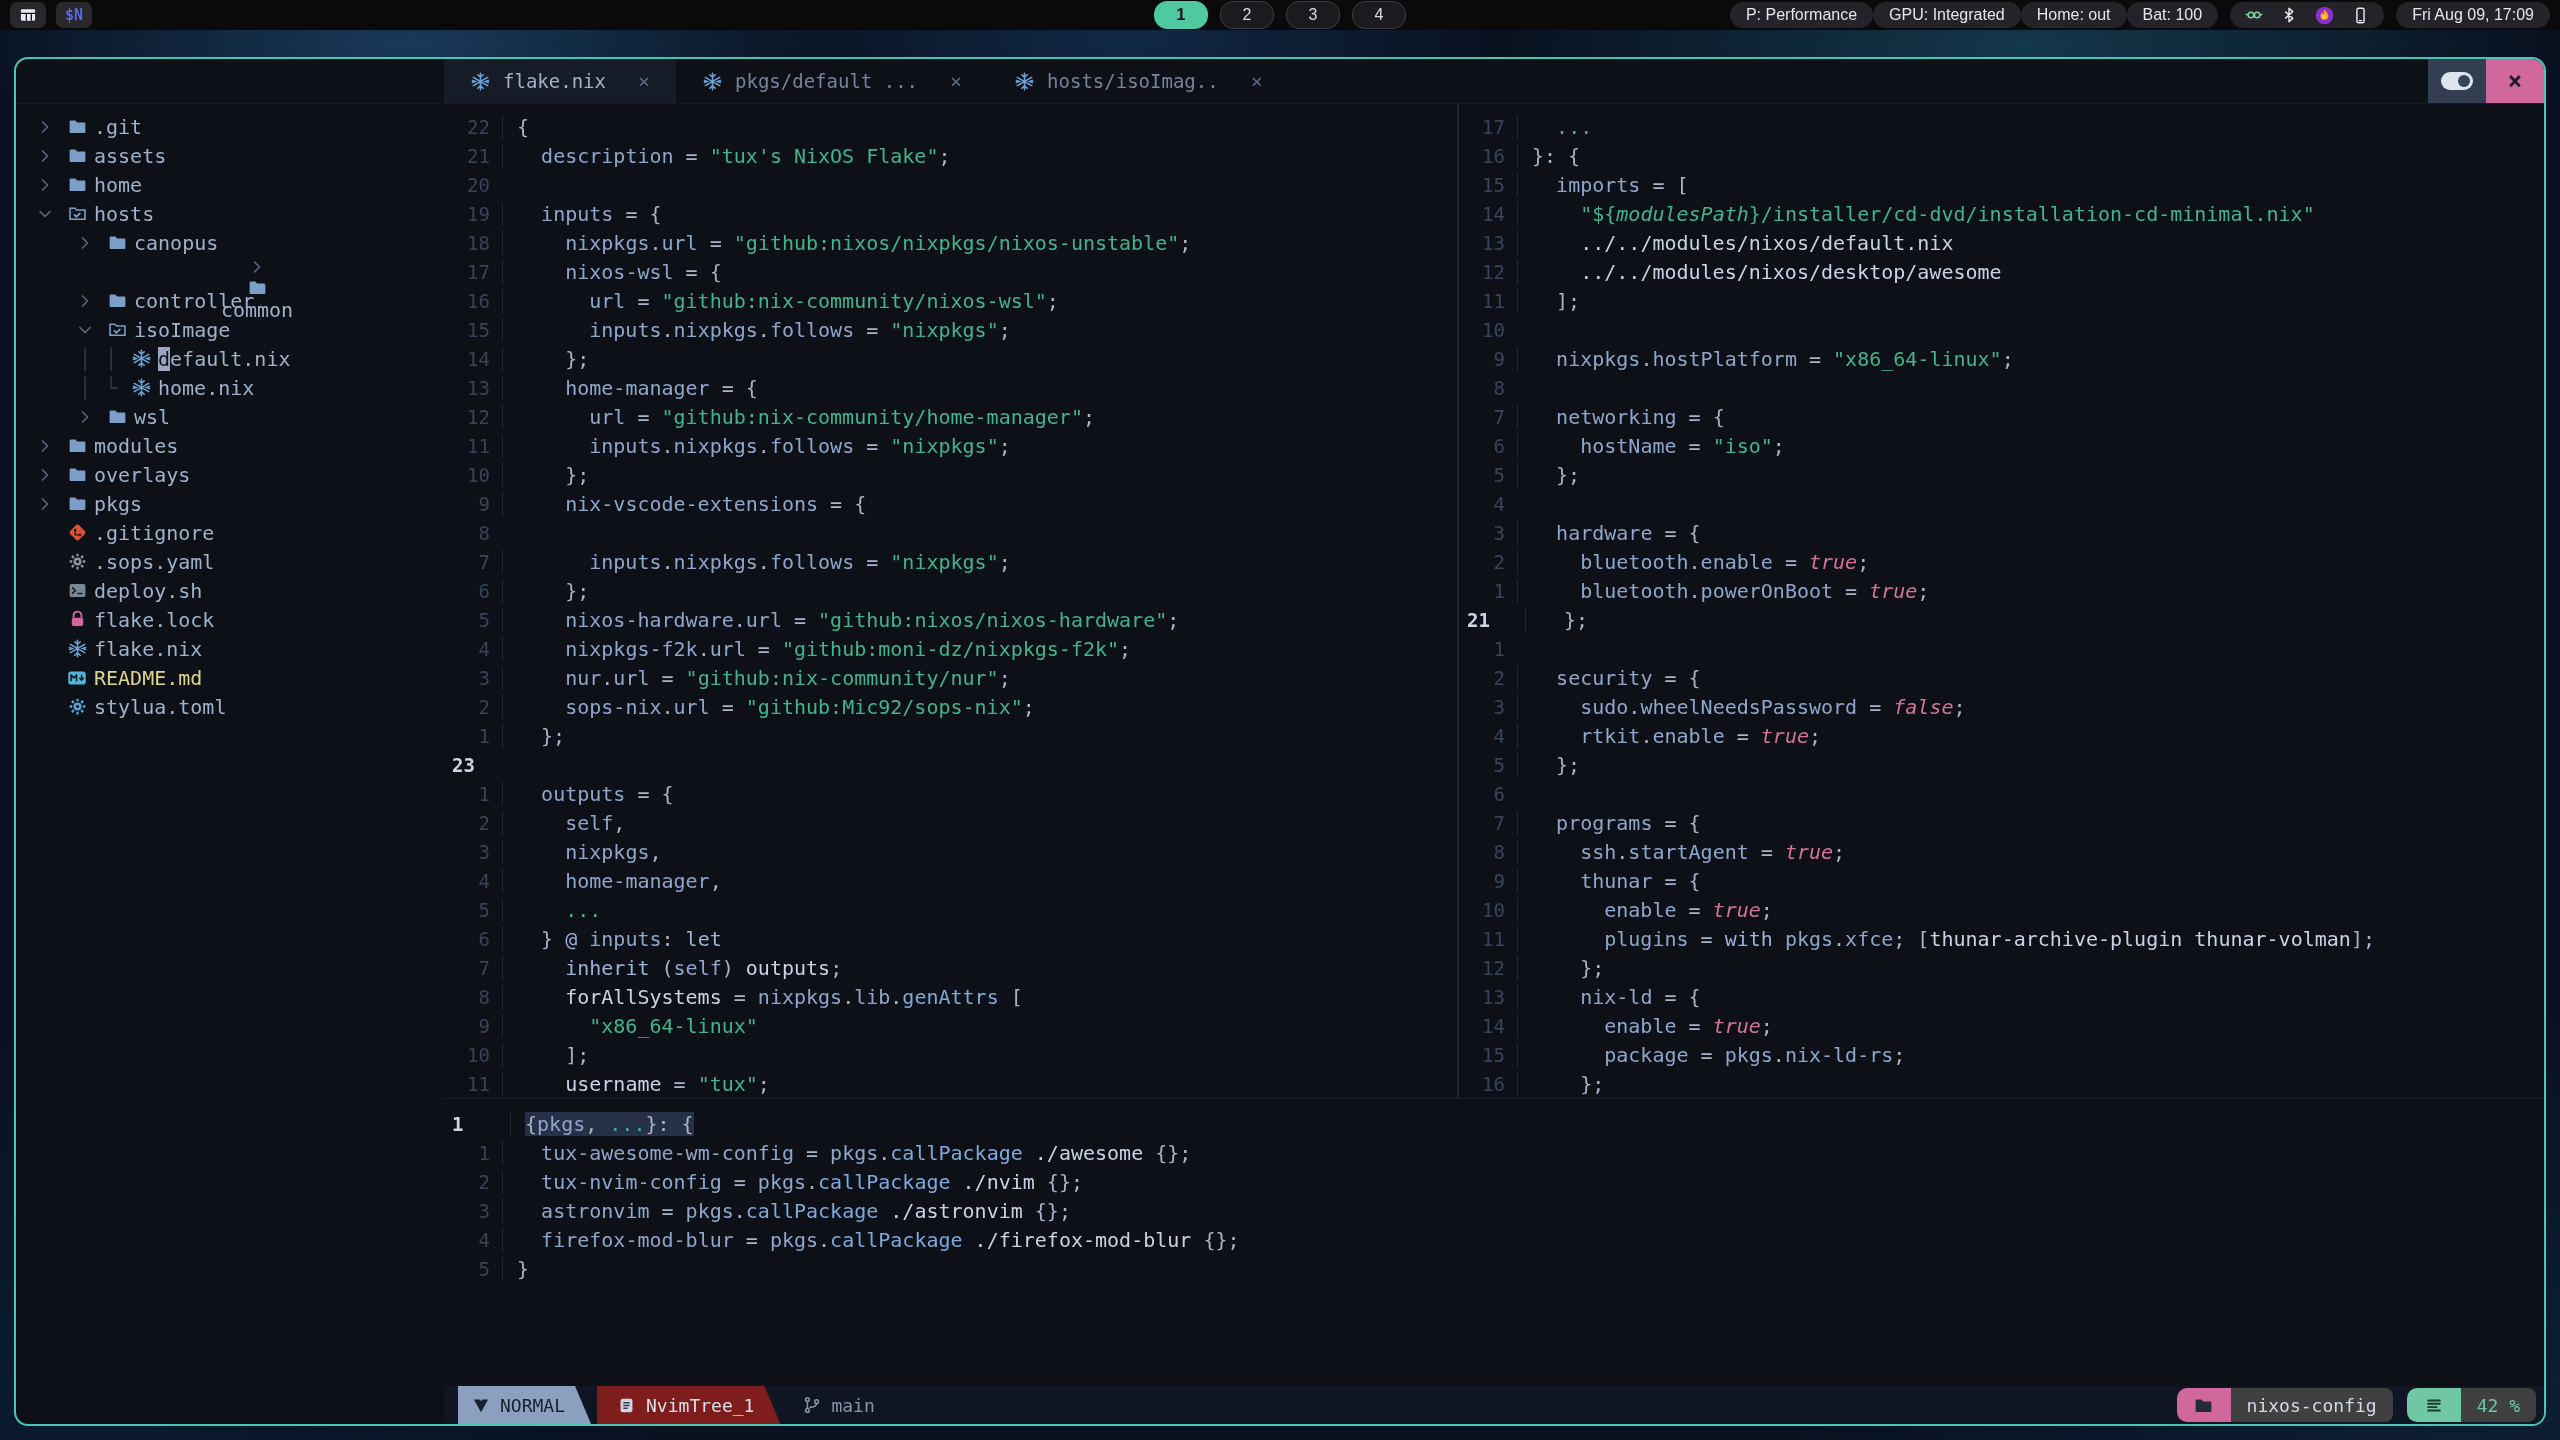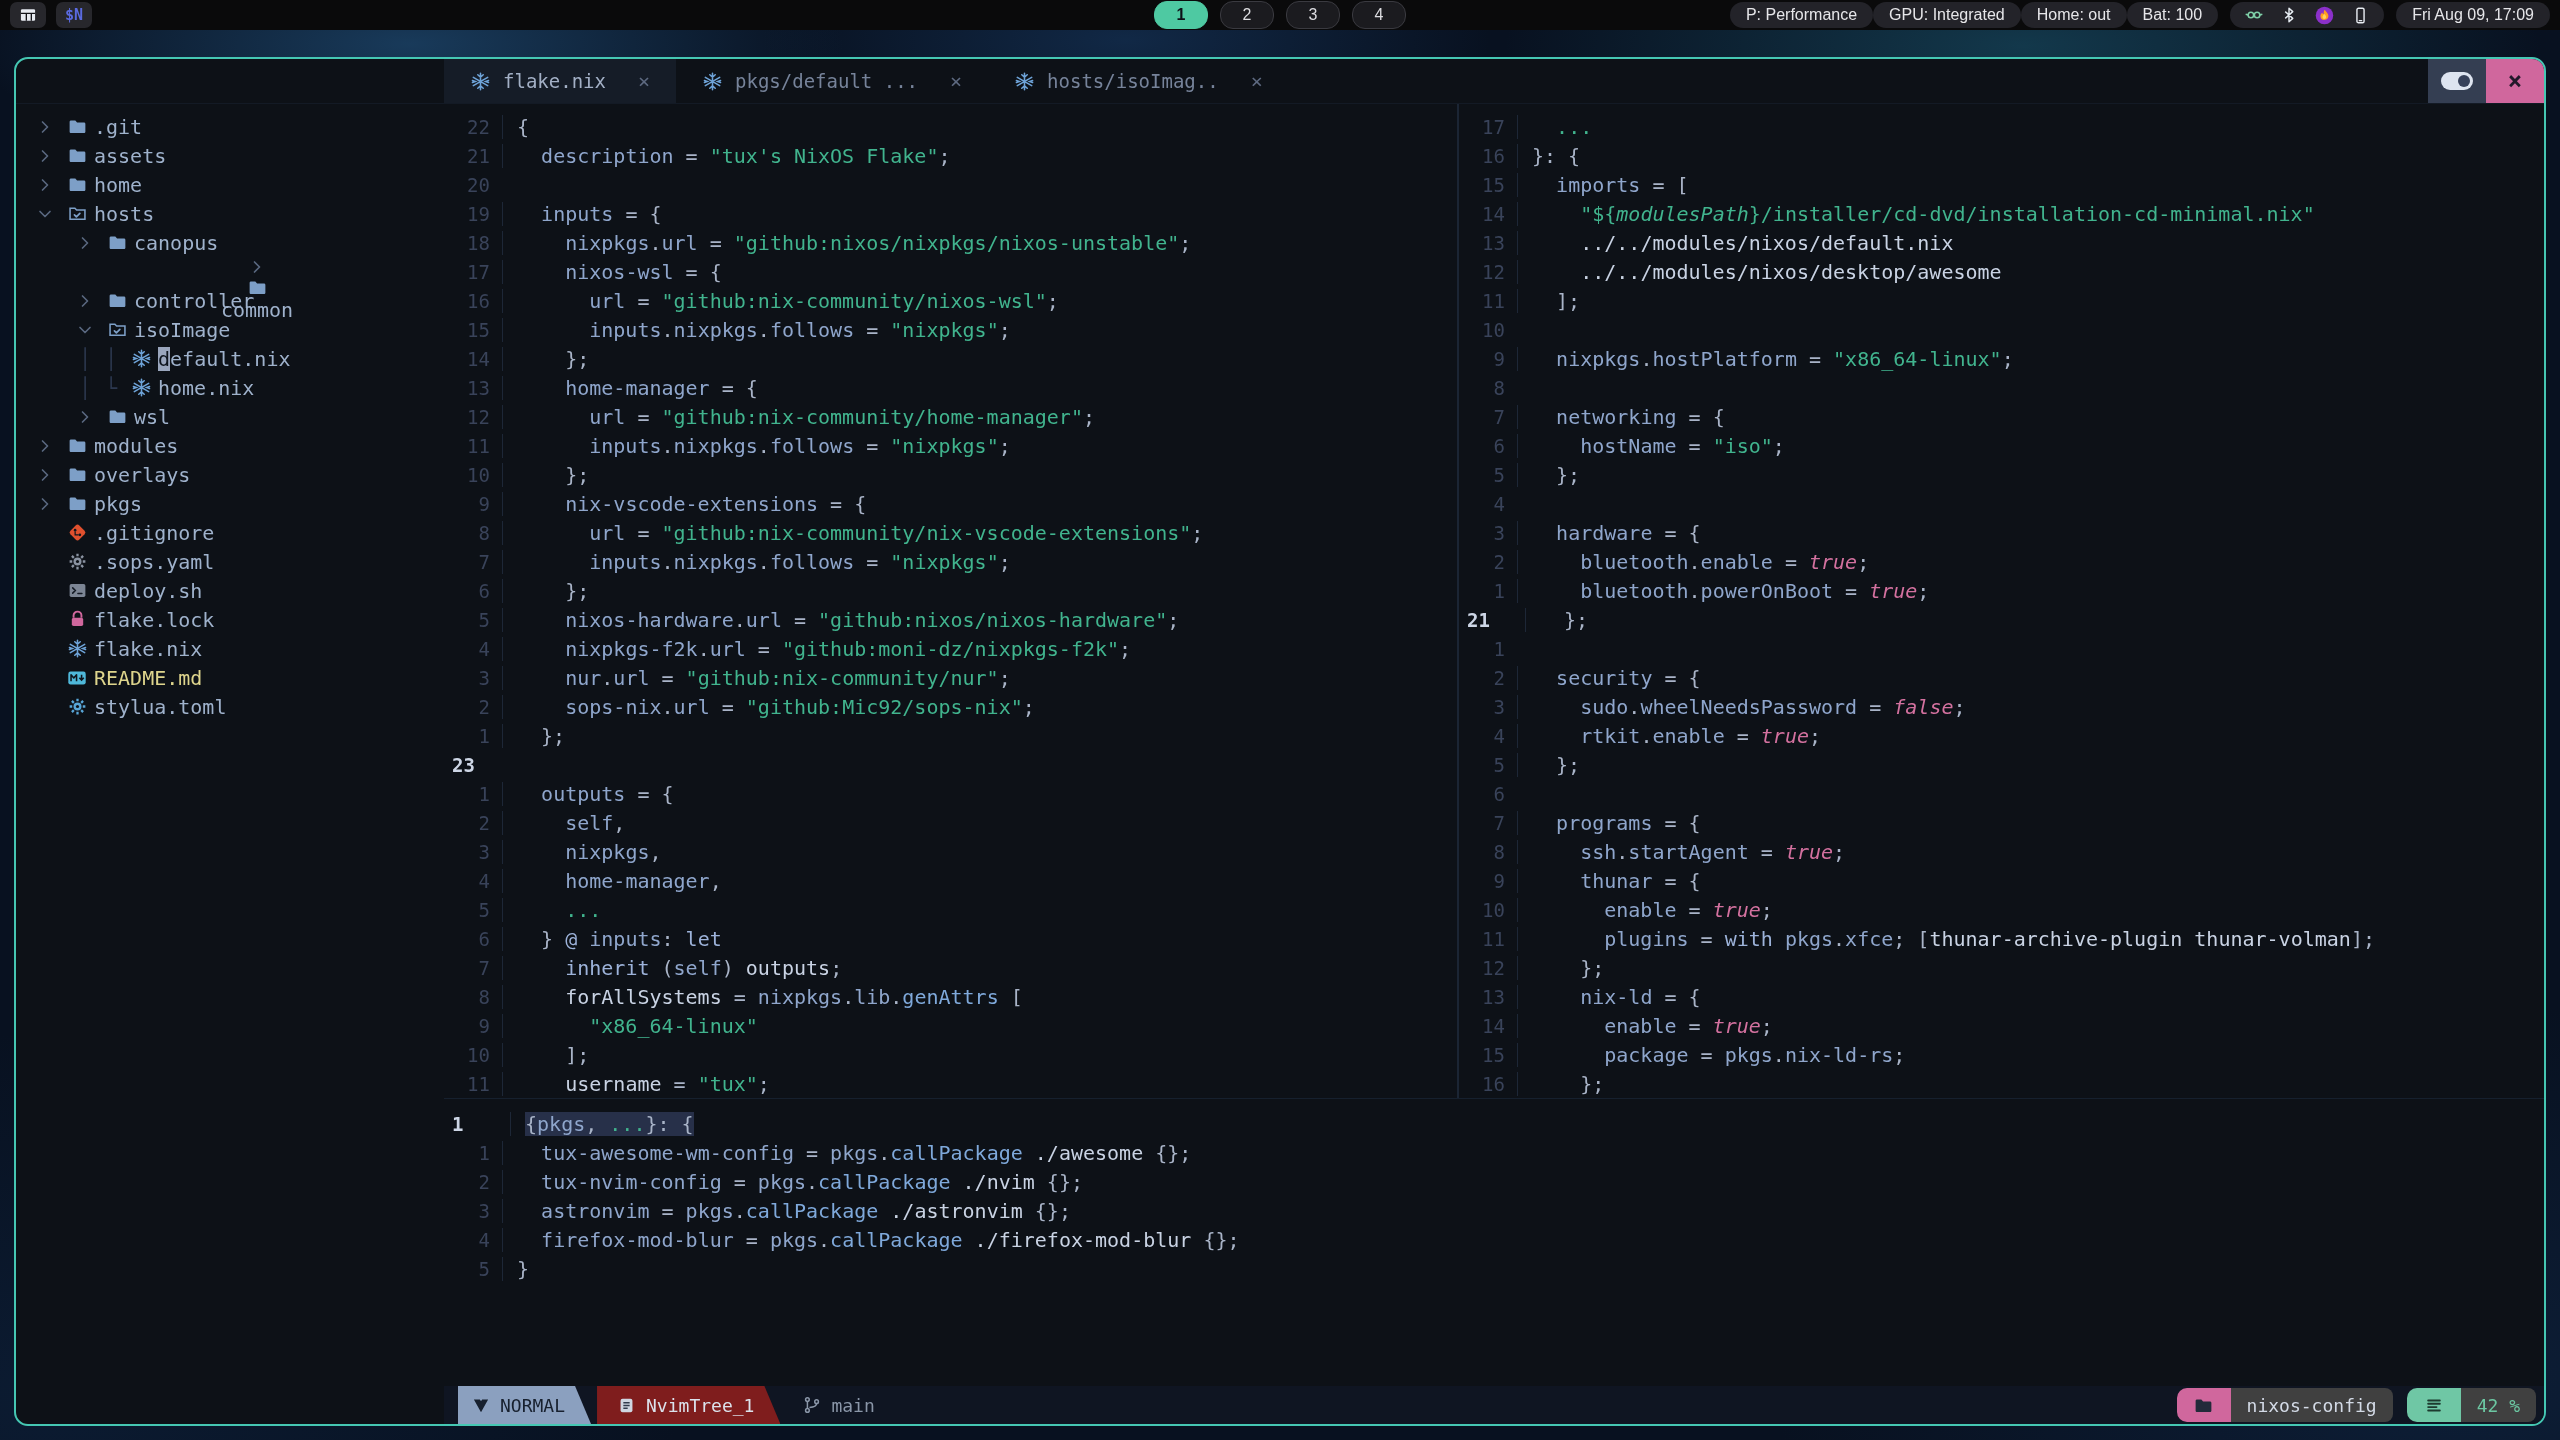--- a/index.html
+++ b/index.html
@@ -364,21 +364,20 @@
               <div class="line">
                 <span class="num">10</span>
                 <span class="codewrap"><span class="segs"><span class="c-p">    };</span></span></span>
               </div>
               <div class="line">
                 <span class="num">9</span>
                 <span class="codewrap"><span class="segs"><span class="c-t">    </span><span class="c-id">nix-vscode-extensions</span><span class="c-p"> = {</span></span></span>
               </div>
               <div class="line">
                 <span class="num">8</span>
-                <span class="codewrap"><span class="segs"><span class="c-t">      </span><span class="c-id">url</span><span class="c-p"> = </span><span class="c-s">"github:nix-community/nix-vscode-extensions"</span><span class="c-p">;</span></span></span>
               </div>
               <div class="line">
                 <span class="num">7</span>
                 <span class="codewrap"><span class="segs"><span class="c-t">      </span><span class="c-id">inputs</span><span class="c-p">.</span><span class="c-id">nixpkgs</span><span class="c-p">.</span><span class="c-id">follows</span><span class="c-p"> = </span><span class="c-s">"nixpkgs"</span><span class="c-p">;</span></span></span>
               </div>
               <div class="line">
                 <span class="num">6</span>
                 <span class="codewrap"><span class="segs"><span class="c-p">    };</span></span></span>
               </div>
               <div class="line">

